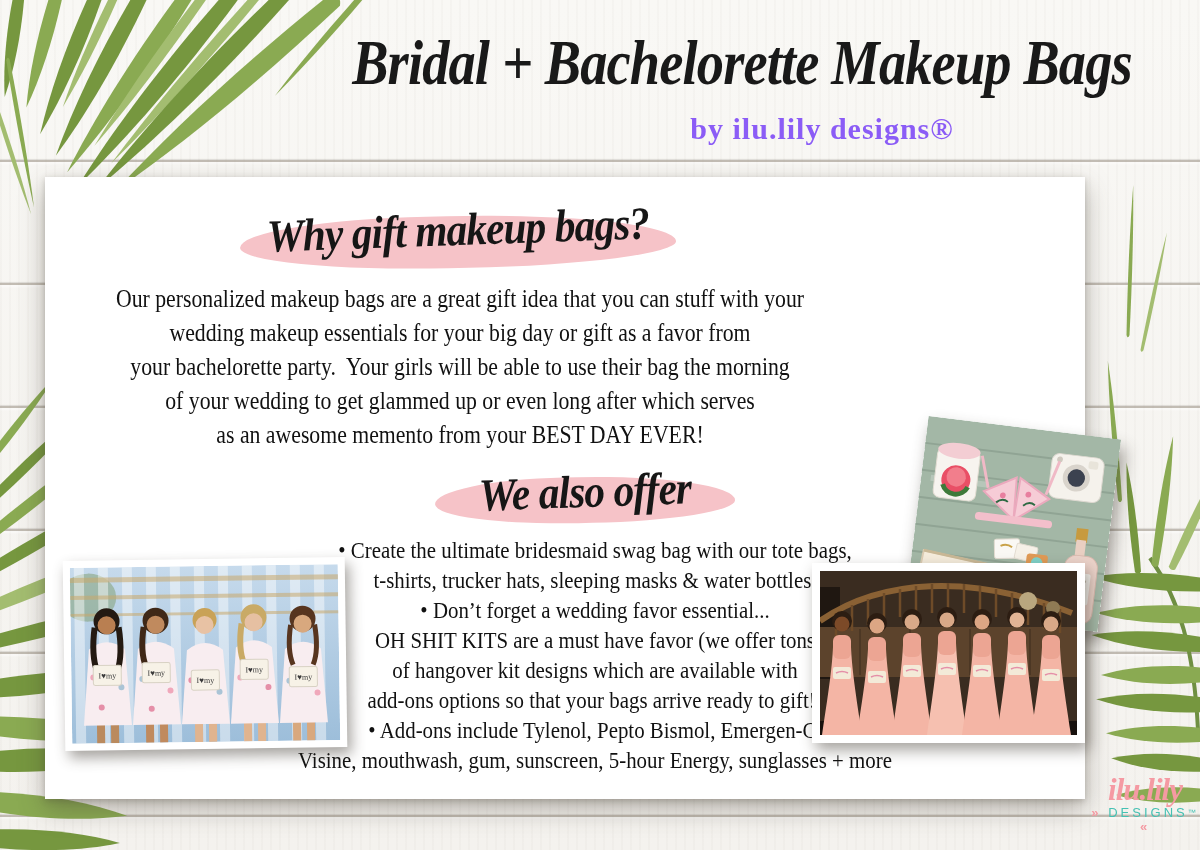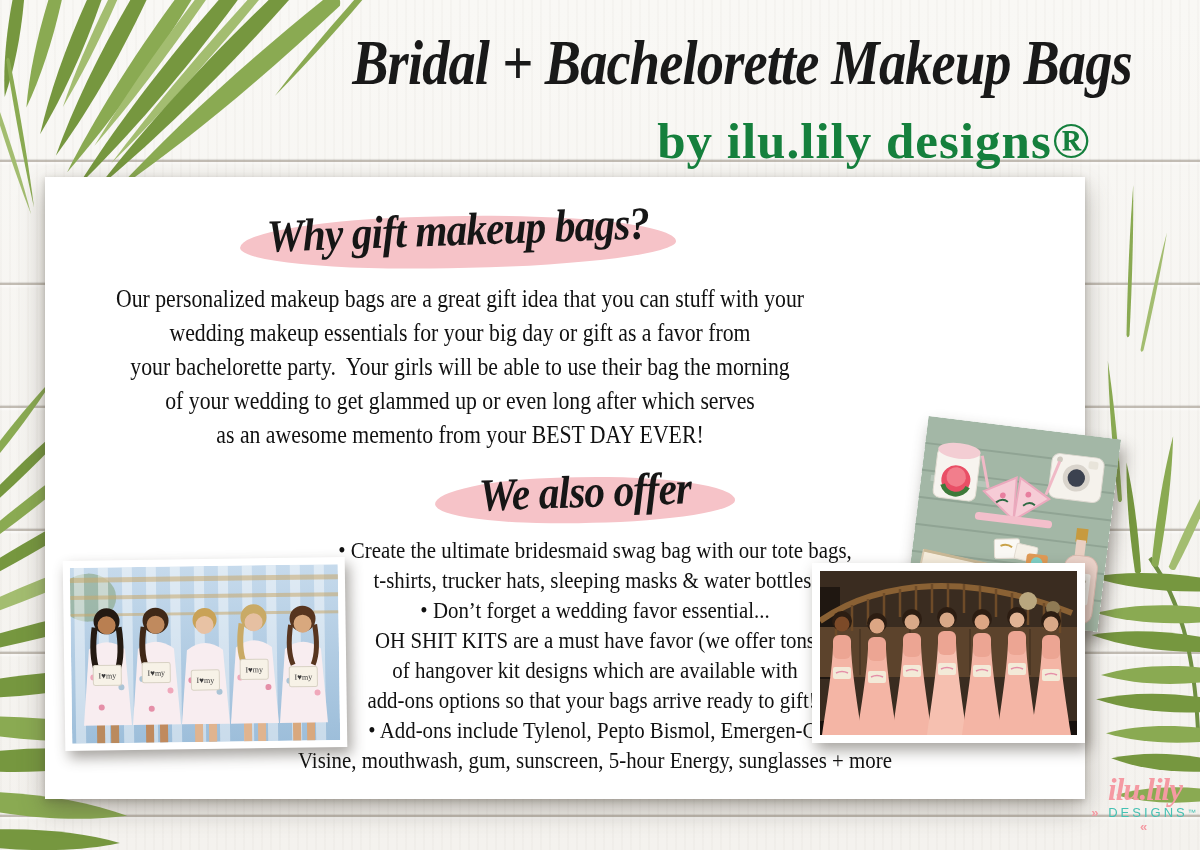--- a/index.html
+++ b/index.html
@@ -11,22 +11,22 @@
       repeating-linear-gradient(90deg, rgba(120,110,95,.03) 0 2px, transparent 2px 9px),
       linear-gradient(#f9f8f5,#f4f2ee);}
   .seam{position:absolute;left:0;right:0;height:2px;background:#a69e92;opacity:.65;
     box-shadow:0 2px 2px rgba(255,255,255,.8), 0 -1px 1px rgba(90,80,70,.25);}
   
   #leaves{position:absolute;inset:0;pointer-events:none;}
   .lf1{fill:#76973f;} .lf2{fill:#8aaa52;} .lf3{fill:#a3bd70;}
   
   #title{position:absolute;left:742px;top:26px;transform:translateX(-50%) scaleX(.85);
     font-size:64px;font-weight:bold;font-style:italic;letter-spacing:-1px;white-space:pre;color:#191919;}
-  #subtitle{position:absolute;left:874px;top:112px;transform:translateX(-50%);
-    font-size:51px;font-weight:bold;letter-spacing:1px;color:#15803d;white-space:pre;}
+  #subtitle{position:absolute;left:822px;top:112px;transform:translateX(-50%);
+    font-size:30px;font-weight:bold;letter-spacing:1px;color:#8b5cf6;white-space:pre;}
   
   #card{position:absolute;left:45px;top:177px;width:1040px;height:622px;background:#ffffff;
     box-shadow:0 10px 24px rgba(70,62,52,.38), 0 2px 6px rgba(70,62,52,.25);}
   .brush{position:absolute;background:#f6c3c8;border-radius:45% 55% 50% 50% / 55% 60% 45% 50%;
     transform:rotate(-1.2deg);}
   .script-heading{position:absolute;transform:translateX(-50%) rotate(-2deg) scaleX(.9);
     font-size:46px;font-weight:bold;font-style:italic;letter-spacing:-1px;white-space:pre;color:#161616;}
   .para{position:absolute;display:flex;flex-direction:column;align-items:center;
     transform:scaleX(.87);transform-origin:center top;}
   .para-line{white-space:pre;font-size:25px;line-height:34px;color:#111;}

